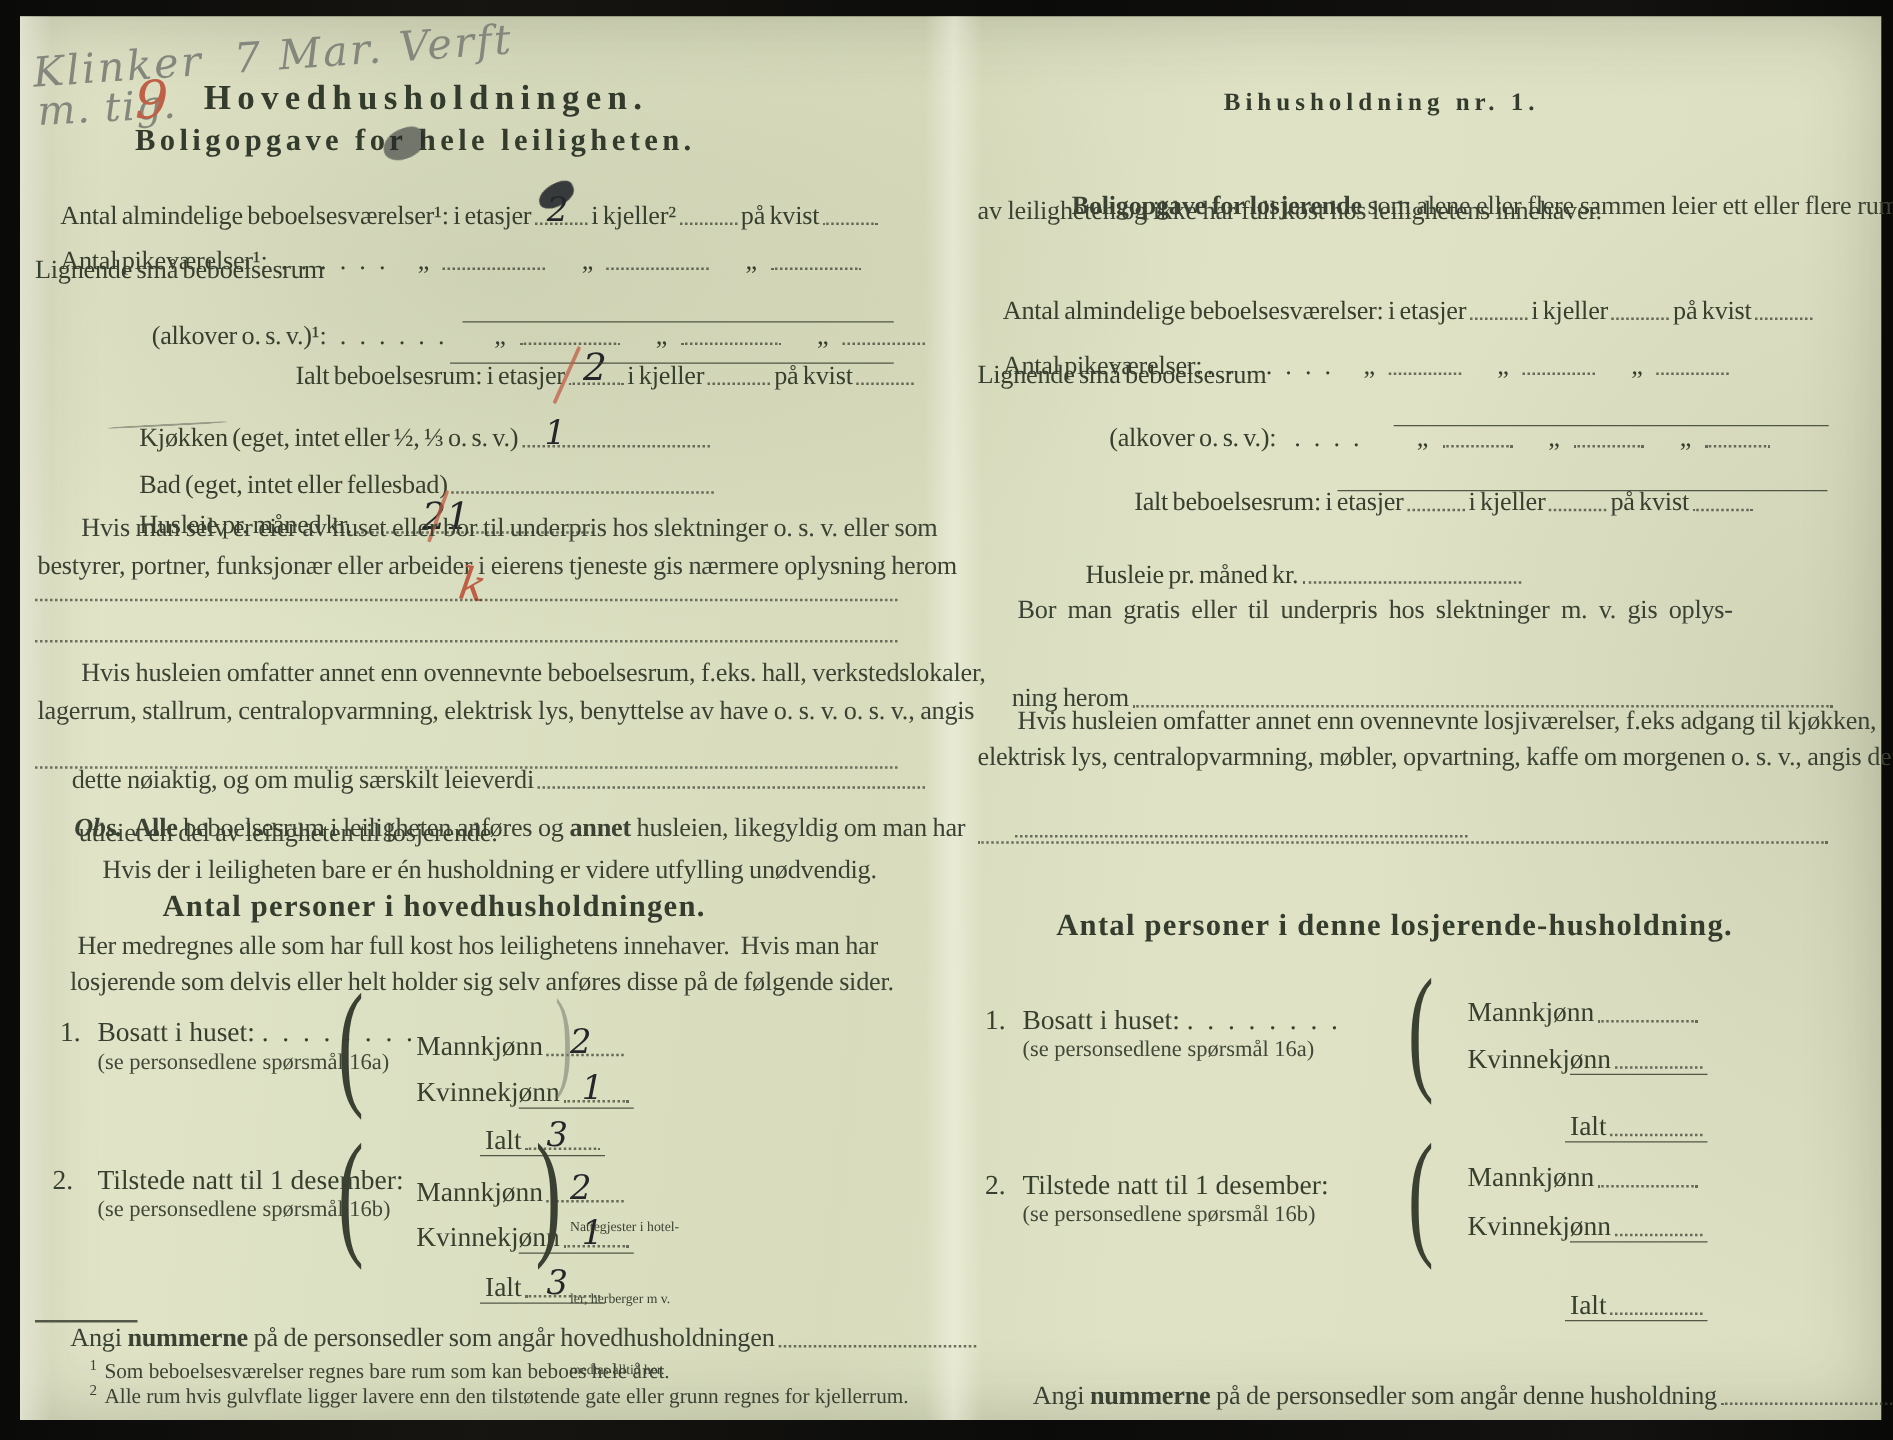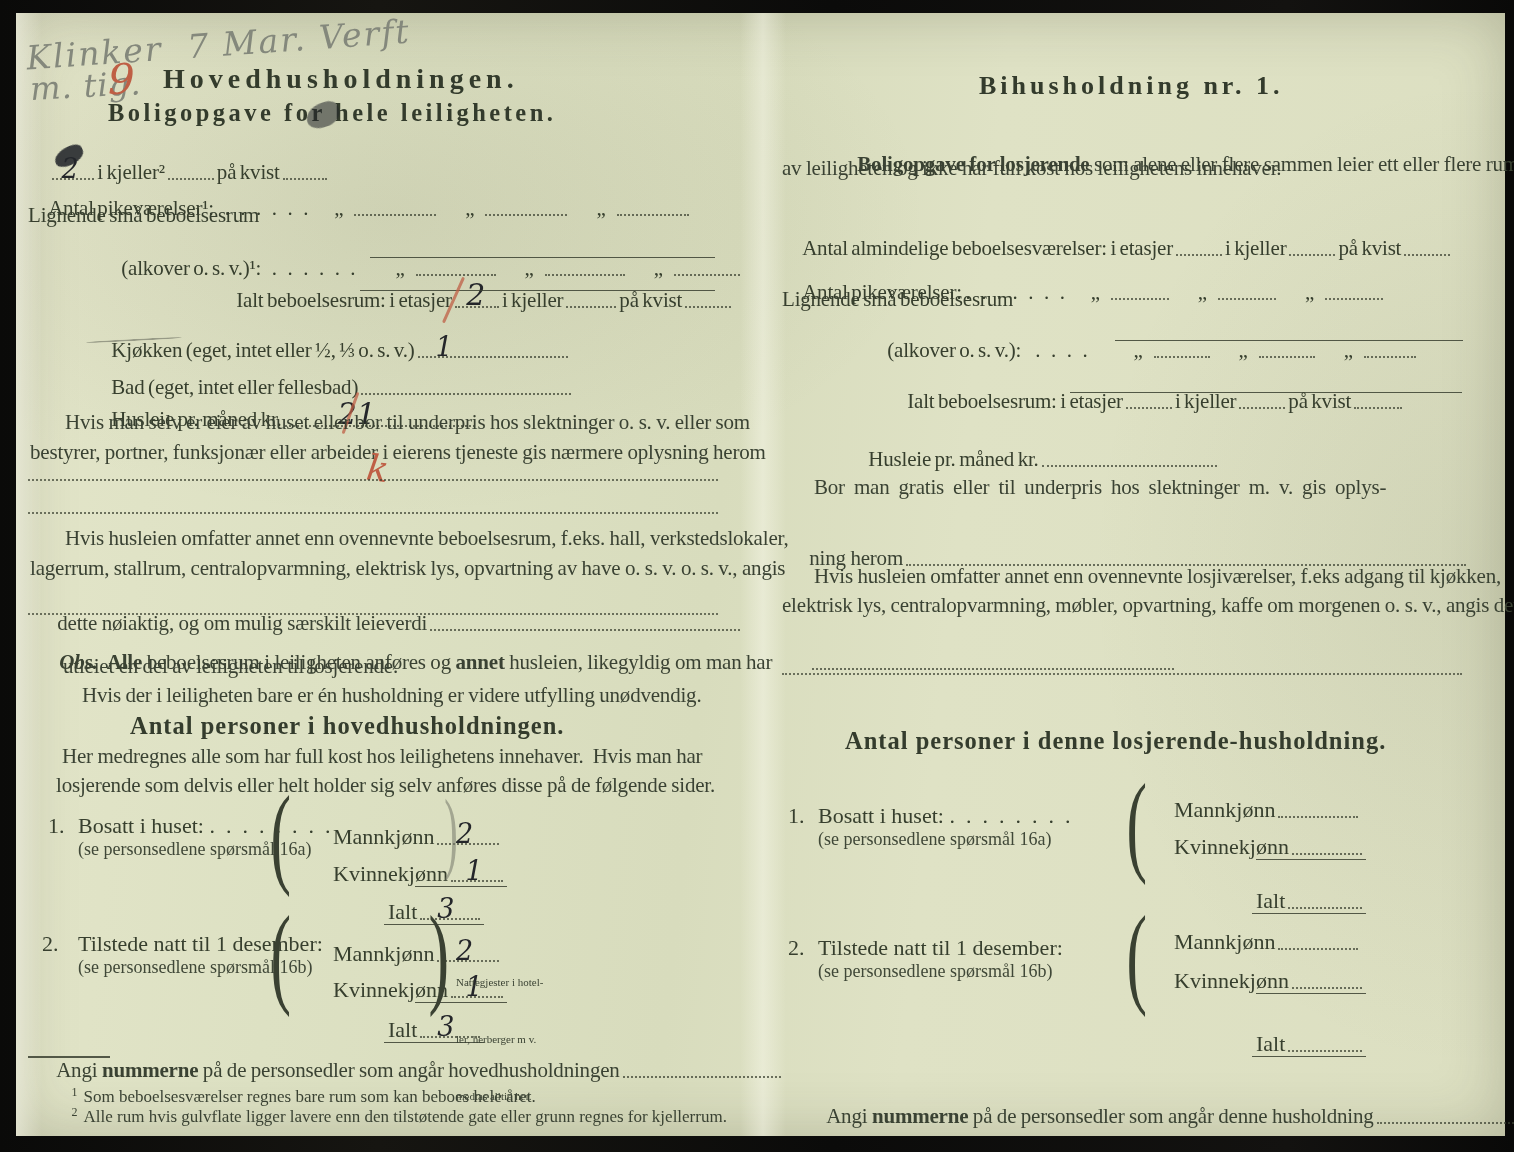--- a/index.html
+++ b/index.html
@@ -52,21 +52,21 @@
   <section>
     <div class="hw" style="left:10px;top:12px;font-size:33px;letter-spacing:2px;transform:rotate(-4deg);">Klinker  7 Mar. Verft</div>
     <div class="hw" style="left:14px;top:54px;font-size:32px;letter-spacing:1px;transform:rotate(-3deg);">m. tig.</div>
     <div class="hw red" style="left:92px;top:42px;font-size:42px;">9</div>
 
     <div class="t1" style="left:147px;top:50px;">Hovedhusholdningen.</div>
     <div class="t2" style="left:92px;top:86px;">Boligopgave for hele leiligheten.</div>
     <span class="blot" style="left:290px;top:90px;width:34px;height:24px;transform:rotate(-18deg);opacity:.55;"></span>
 
     <div class="row" style="left:12px;top:122px;">
-      <span class="fill" style="width:42px;"><span class="val" style="left:22%;">2</span><span class="blot" style="left:2px;top:-16px;width:30px;height:18px;transform:rotate(-24deg);"></span></span><span>i kjeller²</span><span class="fill" style="width:46px;"></span><span>på kvist</span><span class="fill" style="width:44px;"></span>
+      <span>Antal almindelige beboelsesværelser¹: i etasjer</span><span class="fill" style="width:42px;"><span class="val" style="left:22%;">2</span><span class="blot" style="left:2px;top:-16px;width:30px;height:18px;transform:rotate(-24deg);"></span></span><span>i kjeller²</span><span class="fill" style="width:46px;"></span><span>på kvist</span><span class="fill" style="width:44px;"></span>
     </div>
 
     <div class="row" style="left:12px;top:158px;">
       <span>Antal pikeværelser¹:   .   .   .   .   .   .</span><span class="q">„</span><span class="fill" style="width:82px;"></span><span class="q">„</span><span class="fill" style="width:82px;"></span><span class="q">„</span><span class="fill" style="width:72px;"></span>
     </div>
 
     <div class="row" style="left:12px;top:190px;"><span>Lignende små beboelsesrum</span></div>
     <div class="row" style="left:84px;top:218px;">
       <span>(alkover o. s. v.)¹:   .   .   .   .   .   .</span><span class="q" style="margin-left:40px;">„</span><span class="fill" style="width:80px;"></span><span class="q">„</span><span class="fill" style="width:80px;"></span><span class="q">„</span><span class="fill" style="width:66px;"></span>
     </div>
@@ -94,21 +94,21 @@
 
     <div class="par" style="left:49px;top:397px;">Hvis man selv er eier av huset eller bor til underpris hos slektninger o. s. v. eller som</div>
     <div class="par" style="left:14px;top:427px;">bestyrer, portner, funksjonær eller arbeider i eierens tjeneste gis nærmere oplysning herom</div>
 
     <div class="hw red" style="left:351px;top:435px;font-size:36px;transform:rotate(8deg);">k</div>
 
     <div class="dotline" style="left:12px;top:466px;width:690px;"></div>
     <div class="dotline" style="left:12px;top:499px;width:690px;"></div>
 
     <div class="par" style="left:49px;top:513px;">Hvis husleien omfatter annet enn ovennevnte beboelsesrum, f.eks. hall, verkstedslokaler,</div>
-    <div class="par" style="left:14px;top:543px;">lagerrum, stallrum, centralopvarmning, elektrisk lys, opvartning av have o. s. v. o. s. v., angis</div>
+    <div class="par" style="left:14px;top:543px;">lagerrum, stallrum, centralopvarmning, elektrisk lys, benyttelse av have o. s. v. o. s. v., angis</div>
     <div class="par" style="left:14px;top:573px;">
       <span>dette nøiaktig, og om mulig særskilt leieverdi</span><span class="fill" style="width:310px;"></span>
     </div>
     <div class="dotline" style="left:12px;top:600px;width:690px;"></div>
 
     <div class="par" style="left:16px;top:612px;">
       <span class="b it">Obs.</span><span>  </span><span class="b">Alle</span><span> beboelsesrum i leiligheten anføres og </span><span class="b">annet</span><span> husleien, likegyldig om man har</span>
     </div>
     <div class="par" style="left:47px;top:641px;">utleiet en del av leiligheten til losjerende.</div>
     <div class="par" style="left:66px;top:670px;">Hvis der i leiligheten bare er én husholdning er videre utfylling unødvendig.</div>
@@ -159,21 +159,21 @@
     <div class="rule" style="left:12px;top:1043px;width:82px;border-top-width:2px;"></div>
     <div class="fn" style="left:30px;top:1052px;">
       <span class="fnm">1</span><span>Som beboelsesværelser regnes bare rum som kan beboes hele året.</span>
     </div>
     <div class="fn" style="left:30px;top:1072px;">
       <span class="fnm">2</span><span>Alle rum hvis gulvflate ligger lavere enn den tilstøtende gate eller grunn regnes for kjellerrum.</span>
     </div>
   </section>
 
   <section>
-    <div class="t2" style="left:963px;top:58px;letter-spacing:4px;font-size:26px;">Bihusholdning nr. 1.</div>
+    <div class="t2" style="left:963px;top:58px;letter-spacing:4px;font-size:20px;">Bihusholdning nr. 1.</div>
 
     <div class="par" style="left:814px;top:114px;">
       <span class="b">Boligopgave for losjerende</span><span> som alene eller flere sammen leier ett eller flere rum</span>
     </div>
     <div class="par" style="left:766px;top:143px;">av leiligheten og ikke har full kost hos leilighetens innehaver.</div>
 
     <div class="row" style="left:766px;top:198px;">
       <span>Antal almindelige beboelsesværelser: i etasjer</span><span class="fill" style="width:46px;"></span><span>i kjeller</span><span class="fill" style="width:46px;"></span><span>på kvist</span><span class="fill" style="width:46px;"></span>
     </div>
 

